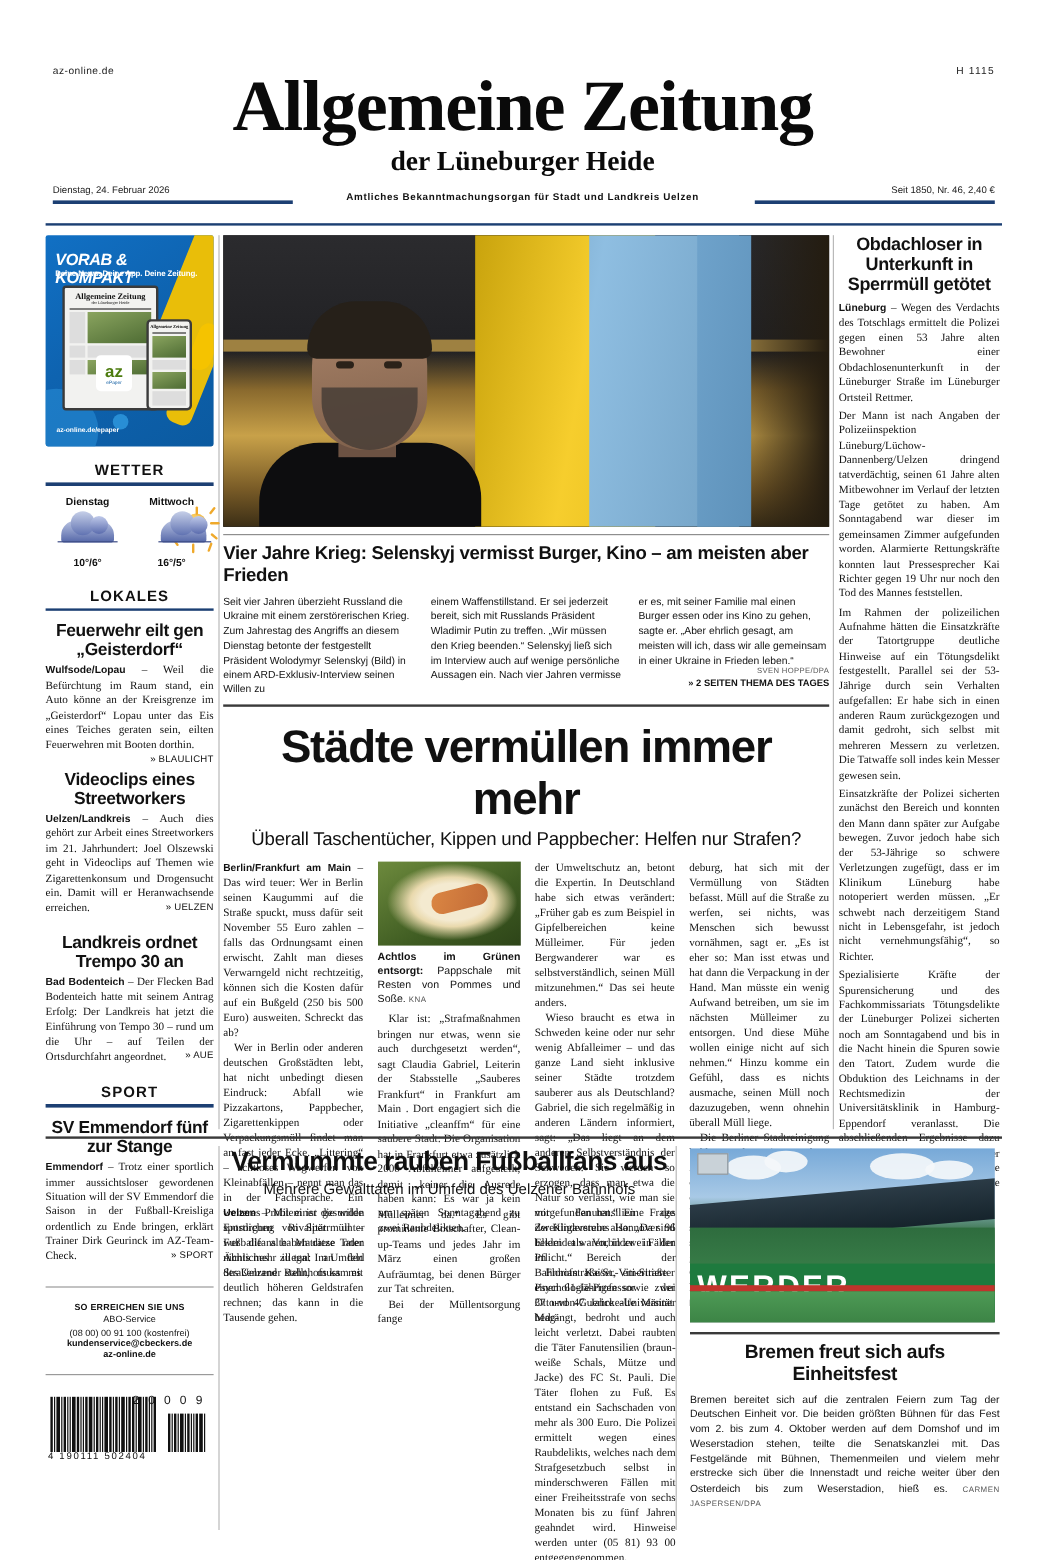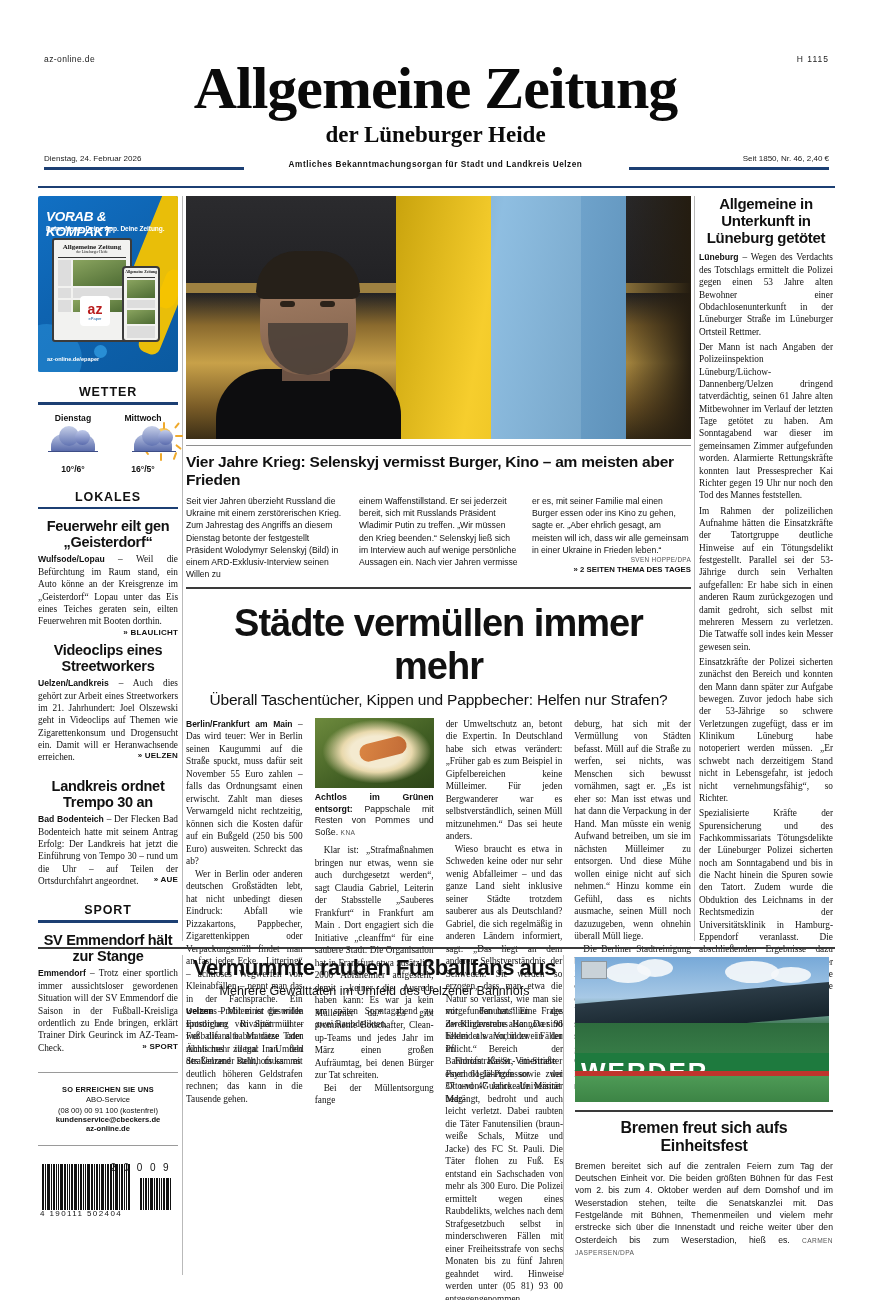--- a/index.html
+++ b/index.html
@@ -69,21 +69,21 @@
       border:2px solid #3b3b3b; border-radius:3px; overflow:hidden; }
   .phone { position:absolute; left:84px; top:70px; width:38px; height:76px; background:#f2f2f0;
       border:2px solid #3b3b3b; border-radius:4px; overflow:hidden; }
   .mini-head { font-family:"Liberation Serif",serif; font-weight:bold; text-align:center;
       color:#111; line-height:1; }
   .mini-grey { background:#ddd; }
   .mini-photo { background:linear-gradient(160deg,#8aa45f,#4d6b33); }
   .az-badge { position:absolute; left:26px; bottom:14px; width:30px; height:30px; background:#fff;
       border-radius:4px; display:flex; flex-direction:column; align-items:center; justify-content:center; }
   .az-badge .az { font-family:"Liberation Sans",sans-serif; font-weight:bold; font-size:14px;
-      color:#b91c1c; line-height:1; }
+      color:#4d7c0f; line-height:1; }
   .az-badge .ep { font-family:"Liberation Sans",sans-serif; font-size:4px; color:#0b5aa0; }
 
   
   .sec-head { font-family:"Liberation Sans",sans-serif; font-weight:bold; font-size:12.5px;
       letter-spacing:.9px; text-align:center; color:#111; margin-top:13px; }
   .sec-rule { height:2.5px; background:#1c3f73; margin-top:3px; }
 
   
   .wx { display:flex; margin-top:8px; }
   .wx-cell { flex:1; text-align:center; }
@@ -104,21 +104,21 @@
       background:radial-gradient(circle at 35% 35%,#ffd978,#e8a320); }
   .ray { position:absolute; background:#efa92b; border-radius:1px; }
 
   
   .teaser { margin-top:9px; }
   .teaser-h { font-family:"Liberation Sans",sans-serif; font-weight:bold; font-size:14.5px;
       line-height:1.12; text-align:center; color:#111; letter-spacing:-.3px; }
   .teaser-b { font-family:"Liberation Serif",serif; font-size:9.3px; line-height:1.33;
       text-align:justify; color:#111; margin-top:3px; }
   .teaser-b b { font-family:"Liberation Sans",sans-serif; font-weight:bold; font-size:8.6px; }
-  .ref { font-family:"Liberation Sans",sans-serif; font-weight:bold; font-size:8px;
+  .ref { font-family:"Liberation Sans",sans-serif; font-weight:normal; font-size:8px;
       letter-spacing:.2px; float:right; }
 
   
   .contact-rule { height:1px; background:#9a9a9a; margin-top:18px; }
   .contact { text-align:center; font-family:"Liberation Sans",sans-serif; margin-top:12px; color:#111; }
   .contact .t { font-weight:bold; font-size:7.4px; letter-spacing:.2px; }
   .contact .l { font-size:7.6px; margin-top:1.5px; }
   .contact .m { font-weight:bold; font-size:7.6px; }
   .contact-rule2 { height:1px; background:#9a9a9a; margin-top:12px; }
 
@@ -341,21 +341,21 @@
     </div>
 
     <div class="teaser" style="margin-top:14px;">
       <div class="teaser-h">Landkreis ordnet Trempo 30 an</div>
       <div class="teaser-b"><b>Bad Bodenteich</b><span> – Der Flecken Bad Bodenteich hatte mit seinem Antrag Erfolg: Der Landkreis hat jetzt die Einführung von Tempo 30 – rund um die Uhr – auf Teilen der Ortsdurchfahrt angeordnet.</span> <span class="ref">» AUE</span></div>
     </div>
 
     <div class="sec-head" style="margin-top:16px;">SPORT</div>
     <div class="sec-rule"></div>
     <div class="teaser">
-      <div class="teaser-h">SV Emmendorf hält zur Stange</div>
+      <div class="teaser-h">SV Emmendorf fünf zur Stange</div>
       <div class="teaser-b"><b>Emmendorf</b><span> – Trotz einer sportlich immer aussichtsloser gewordenen Situation will der SV Emmendorf die Saison in der Fußball-Kreisliga ordentlich zu Ende bringen, erklärt Trainer Dirk Geurinck im AZ-Team-Check.</span> <span class="ref">» SPORT</span></div>
     </div>
 
     <div class="contact-rule"></div>
     <div class="contact">
       <div class="t">SO ERREICHEN SIE UNS</div>
       <div class="l">ABO-Service</div>
       <div class="l">(08 00) 00 91 100 (kostenfrei)</div>
       <div class="m">kundenservice@cbeckers.de</div>
       <div class="m">az-online.de</div>
@@ -486,21 +486,21 @@
           </div>
       </div>
       <div>
         <div class="bodytext">deburg, hat sich mit der Vermüllung von Städten befasst. Müll auf die Straße zu werfen, sei nichts, was Menschen sich bewusst vornähmen, sagt er. „Es ist eher so: Man isst etwas und hat dann die Verpackung in der Hand. Man müsste ein wenig Aufwand betreiben, um sie im nächsten Mülleimer zu entsorgen. Und diese Mühe wollen einige nicht auf sich nehmen.“ Hinzu komme ein Gefühl, dass es nichts ausmache, seinen Müll noch dazuzugeben, wenn ohnehin überall Müll liege.</div>
         <div class="bodytext"><span class="ind">Die Berliner Stadtreinigung beklagt zudem eine spürbare Zunahme von Verschmutzung durch To-go-Verpackungen in den vergangenen Jahren. Überall, wo man geht und steht, zu essen und zu trinken, sei früher nicht so üblich gewesen, sagt auch Claudia Gabriel aus Frankfurt. Corona habe das Problem verschärft.</span> <span class="author">NINA SCHMEDDING</span></div>
       </div>
     </div>
   </div>
 
   <div class="col-right">
-    <div class="teaser-h" style="font-size:15px;">Allgemeine in Unterkunft in Lüneburg getötet</div>
+    <div class="teaser-h" style="font-size:15px;">Obdachloser in Unterkunft in Sperrmüll getötet</div>
     <div class="teaser-b" style="margin-top:5px;"><b>Lüneburg</b><span> – Wegen des Verdachts des Totschlags ermittelt die Polizei gegen einen 53 Jahre alten Bewohner einer Obdachlosenunterkunft in der Lüneburger Straße im Lüneburger Ortsteil Rettmer.</span></div>
     <div class="teaser-b"><span class="ind">Der Mann ist nach Angaben der Polizeiinspektion Lüneburg/Lüchow-Dannenberg/Uelzen dringend tatverdächtig, seinen 61 Jahre alten Mitbewohner im Verlauf der letzten Tage getötet zu haben. Am Sonntagabend war dieser im gemeinsamen Zimmer aufgefunden worden. Alarmierte Rettungskräfte konnten laut Pressesprecher Kai Richter gegen 19 Uhr nur noch den Tod des Mannes feststellen.</span></div>
     <div class="teaser-b"><span class="ind">Im Rahmen der polizeilichen Aufnahme hätten die Einsatzkräfte der Tatortgruppe deutliche Hinweise auf ein Tötungsdelikt festgestellt. Parallel sei der 53-Jährige durch sein Verhalten aufgefallen: Er habe sich in einen anderen Raum zurückgezogen und damit gedroht, sich selbst mit mehreren Messern zu verletzen. Die Tatwaffe soll indes kein Messer gewesen sein.</span></div>
     <div class="teaser-b"><span class="ind">Einsatzkräfte der Polizei sicherten zunächst den Bereich und konnten den Mann dann später zur Aufgabe bewegen. Zuvor jedoch habe sich der 53-Jährige so schwere Verletzungen zugefügt, dass er im Klinikum Lüneburg habe notoperiert werden müssen. „Er schwebt nach derzeitigem Stand nicht in Lebensgefahr, ist jedoch nicht vernehmungsfähig“, so Richter.</span></div>
     <div class="teaser-b"><span class="ind">Spezialisierte Kräfte der Spurensicherung und des Fachkommissariats Tötungsdelikte der Lüneburger Polizei sicherten noch am Sonntagabend und bis in die Nacht hinein die Spuren sowie den Tatort. Zudem wurde die Obduktion des Leichnams in der Rechtsmedizin der Universitätsklinik in Hamburg-Eppendorf veranlasst. Die abschließenden Ergebnisse dazu stehen allerdings noch aus. Opfer und Täter sind wohl deutsche Staatsangehörige ohne Migrationshintergrund.</span></div>
   </div>
 
   <div class="sport-rule"></div>
 
   <div style="position:absolute; left:186px; top:955px; width:377px;">

